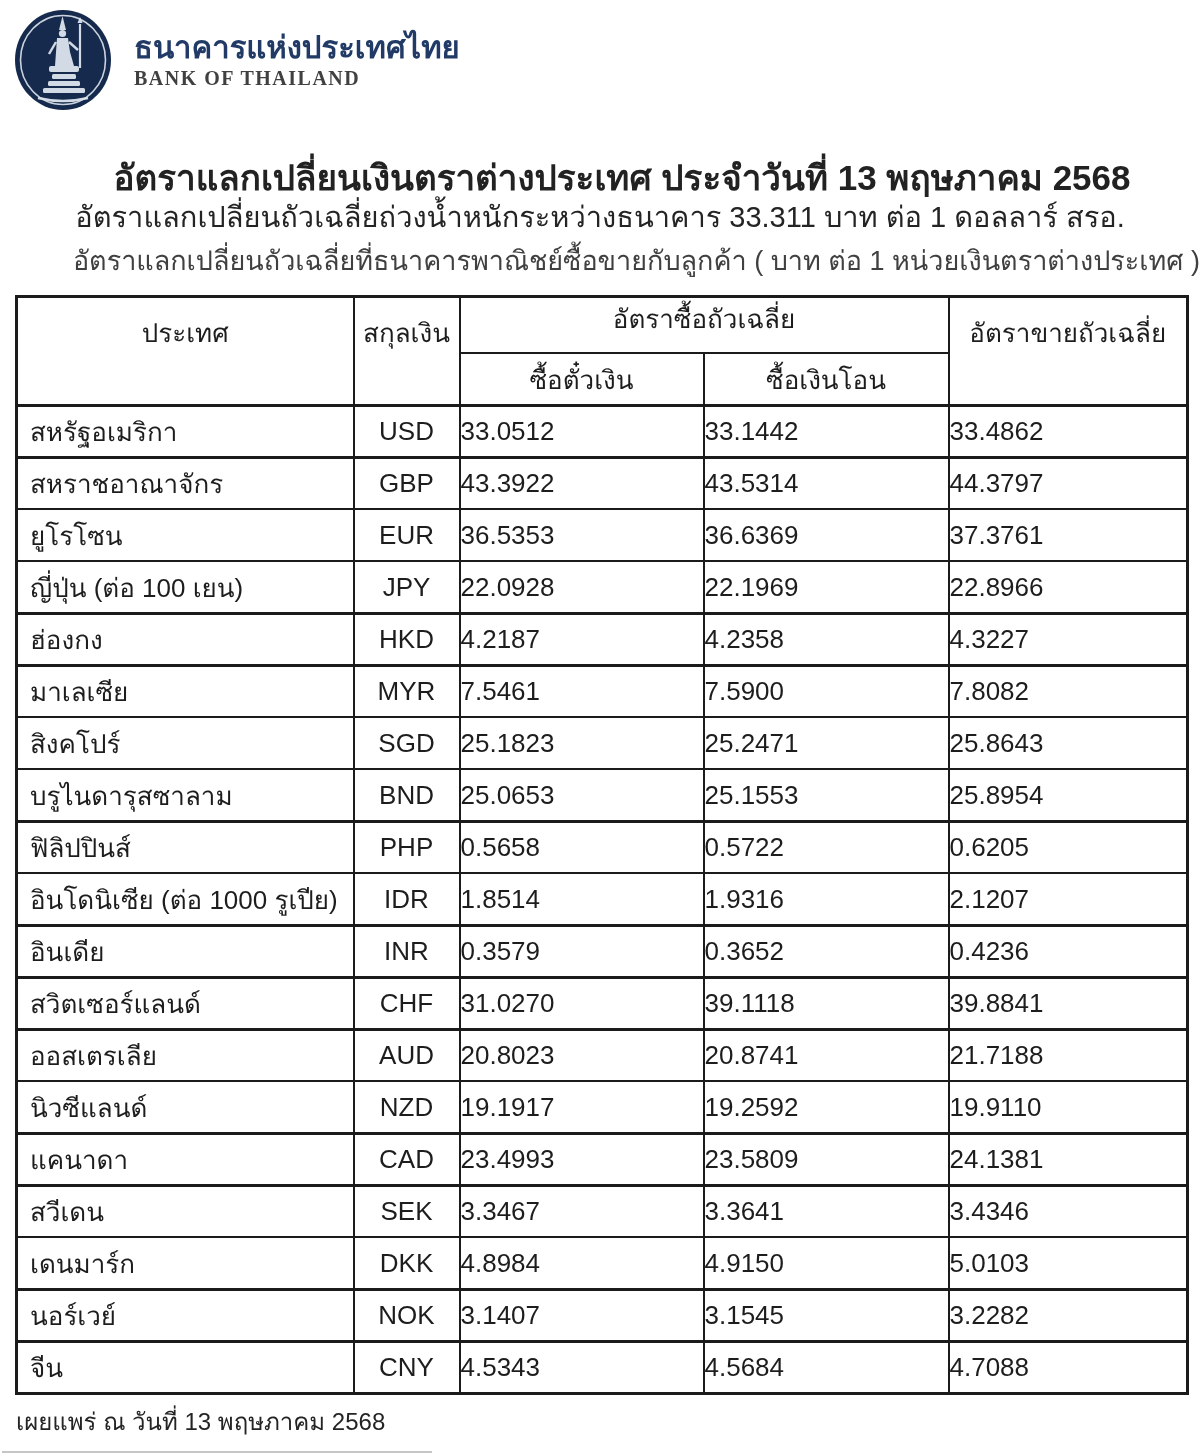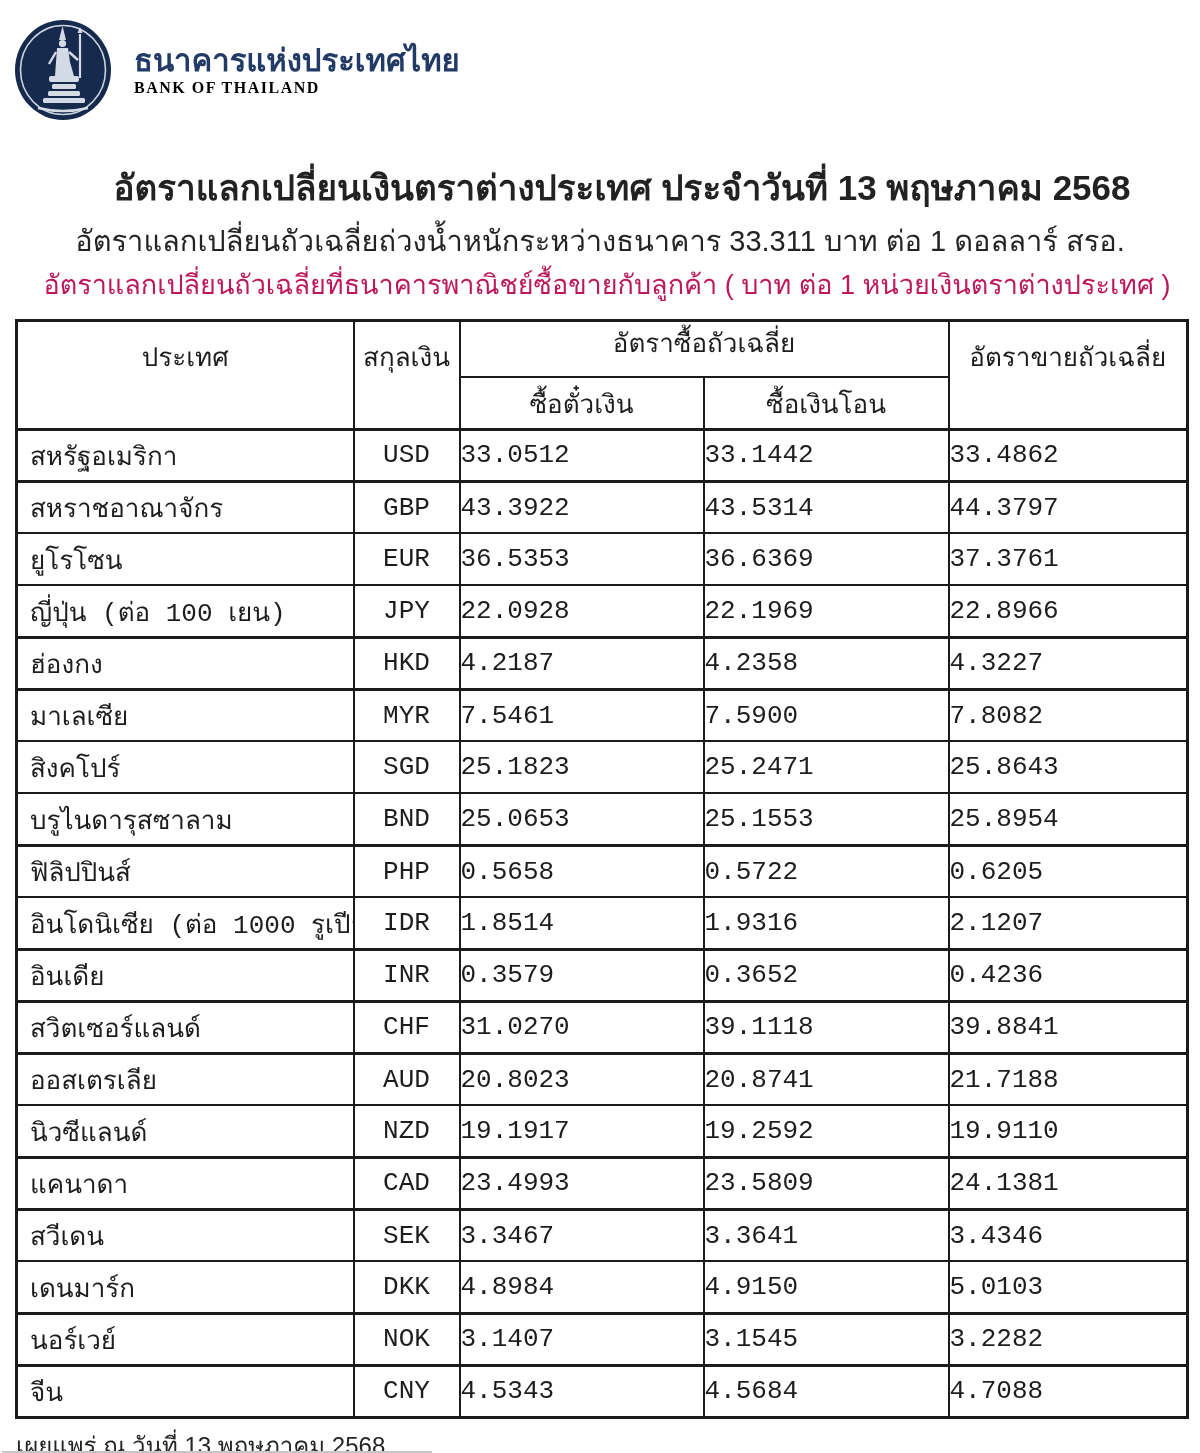--- a/index.html
+++ b/index.html
@@ -10,75 +10,73 @@
     font-family: "Liberation Sans", "DejaVu Sans", sans-serif;
     position: relative;
     overflow: hidden;
   }
 
   
   .brandbar {
     display: flex;
     align-items: center;
     gap: 20px;
-    padding: 16px 0 0 12px;
+    padding: 6px 0 0 12px;
     height: 108px;
   }
   .logo { width: 102px; height: 104px; flex: 0 0 auto; }
   .brand-names { display: flex; flex-direction: column; justify-content: center; }
   .brand-th {
     font-size: 31px;
     font-weight: 700;
     color: #213a66;
     line-height: 1.15;
   }
   .brand-en {
     font-family: "Liberation Serif", "DejaVu Serif", serif;
-    font-size: 16px;
+    font-size: 20px;
     font-weight: 700;
-    color: #000000;
+    color: #404040;
     letter-spacing: 1.5px;
     margin-top: 1px;
   }
 
   
   .title-main {
     margin-top: 42px;
     text-align: center;
     font-size: 35px;
     font-weight: 600;
     color: #222222;
     line-height: 1.25;
     padding-left: 44px;
   }
   .title-sub {
-    margin-top: 14px;
     text-align: center;
     font-size: 29px;
     font-weight: 500;
     color: #242424;
     line-height: 1.2;
   }
   .title-note {
     margin: 10px 0 0 14px;
-    text-align: center;
+    text-align: right;
     font-size: 27px;
     font-weight: 500;
-    color: #be185d;
+    color: #404040;
     line-height: 1.2;
   }
 
   
   table.rates {
     margin: 18px 0 0 15px;
     border-collapse: collapse;
     table-layout: fixed;
     width: 1171px;
     border: 3px solid #1b1b1b;
-    font-family: Liberation Mono, monospace;
   }
   .rates th, .rates td {
     border: 2px solid #1b1b1b;
     font-size: 26px;
     font-weight: 500;
     color: #1d1d1d;
     padding: 0;
     overflow: hidden;
     white-space: nowrap;
   }

